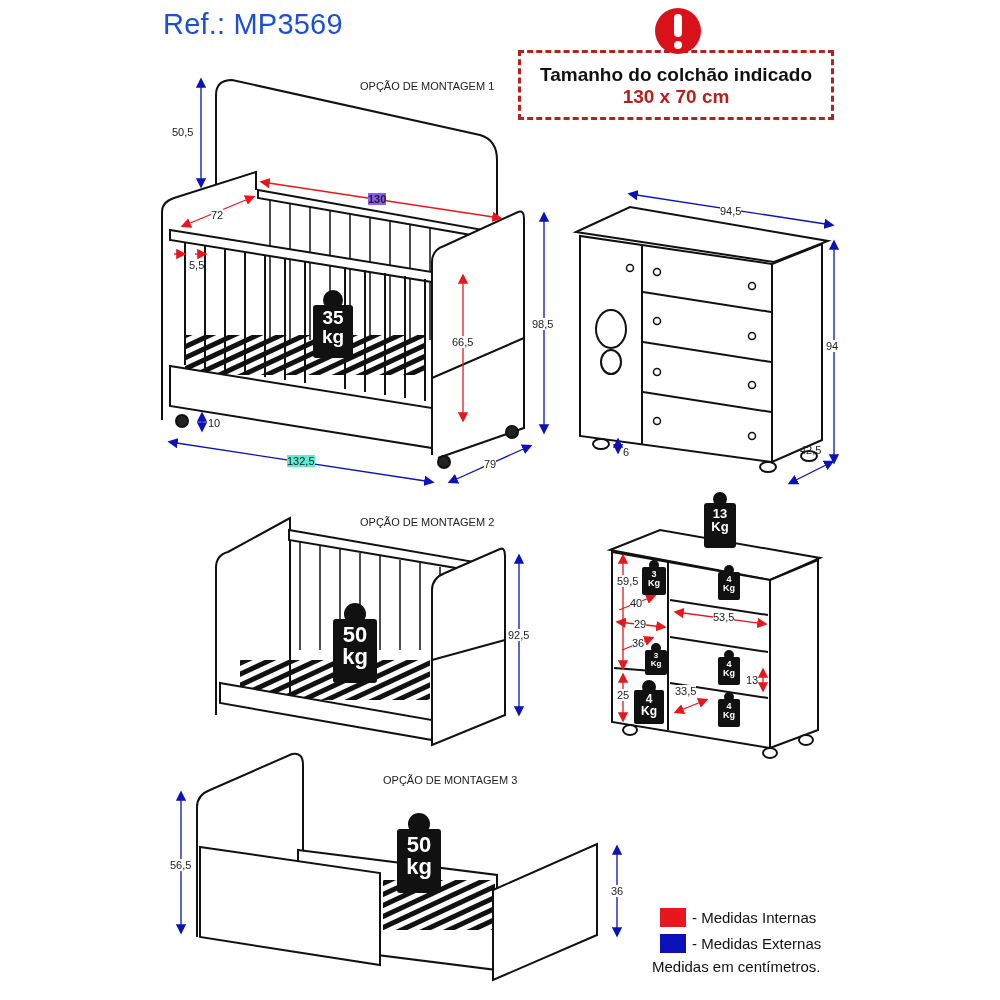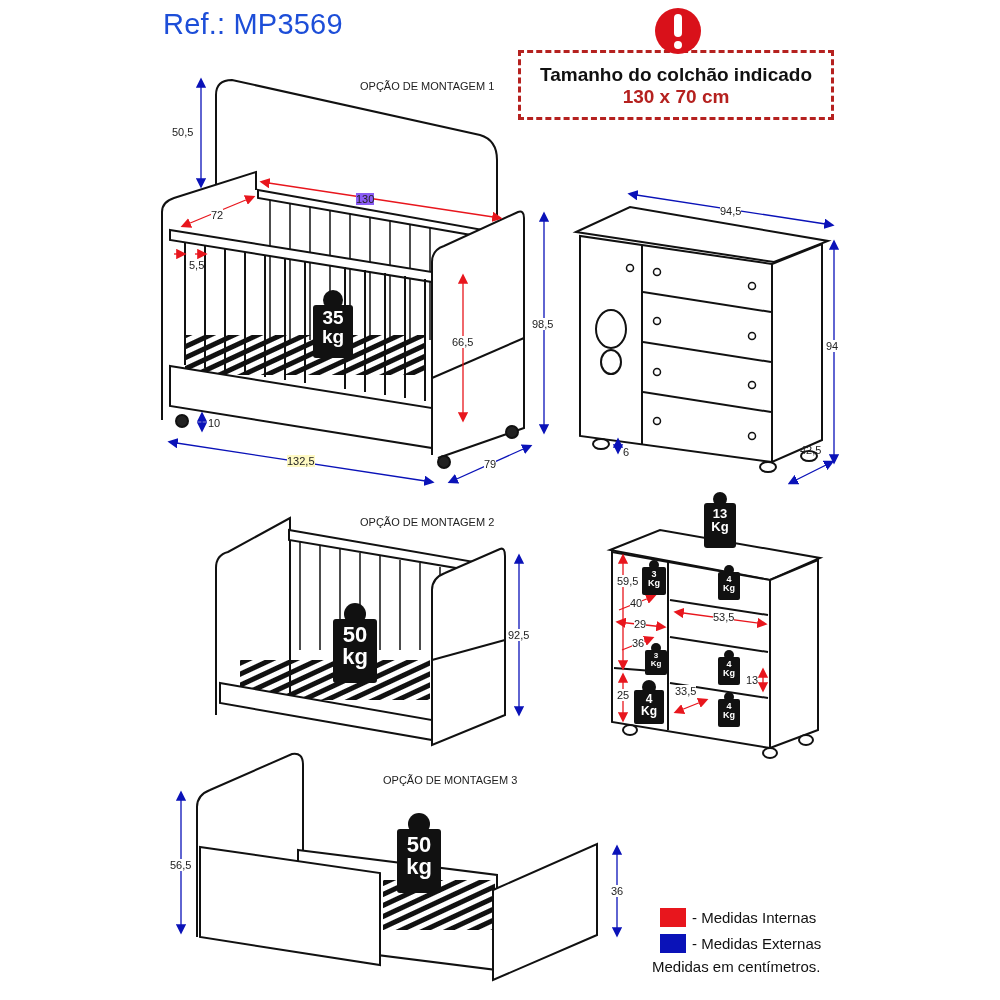--- a/index.html
+++ b/index.html
@@ -196,27 +196,27 @@
   </g>
   <line x1="181" y1="793" x2="181" y2="932" stroke="#0a12b8" stroke-width="1.3" marker-start="url(#ab)" marker-end="url(#ab)"></line>
   <line x1="617" y1="847" x2="617" y2="935" stroke="#0a12b8" stroke-width="1.3" marker-start="url(#ab)" marker-end="url(#ab)"></line>
 </svg>
 
 <div class="abs opt" style="left:360px;top:80px;">OPÇÃO DE MONTAGEM 1</div>
 <div class="abs opt" style="left:360px;top:516px;">OPÇÃO DE MONTAGEM 2</div>
 <div class="abs opt" style="left:383px;top:774px;">OPÇÃO DE MONTAGEM 3</div>
 
 <div class="abs dim" style="left:172px;top:126px;background:#fff;">50,5</div>
-<div class="abs dim" style="left:356px;top:193px;background:#8b5cf6;">130</div>
+<div class="abs dim" style="left:368px;top:193px;background:#8b5cf6;font-weight:bold;">130</div>
 <div class="abs dim" style="left:211px;top:209px;background:#fff;">72</div>
 <div class="abs dim" style="left:189px;top:259px;background:#fff;">5,5</div>
 <div class="abs dim" style="left:452px;top:336px;background:#fff;">66,5</div>
 <div class="abs dim" style="left:532px;top:318px;background:#fff;">98,5</div>
 <div class="abs dim" style="left:208px;top:417px;">10</div>
-<div class="abs dim" style="left:287px;top:455px;background:#fef9c3;">132,5</div>
+<div class="abs dim" style="left:287px;top:455px;background:#5eead4;">132,5</div>
 <div class="abs dim" style="left:484px;top:458px;background:#fff;">79</div>
 
 <div class="abs" style="left:313px;top:290px;width:48px;height:76px;text-decoration:underline;">
   <div style="position:absolute;left:10px;top:0;width:20px;height:20px;border-radius:50%;background:#111;"></div>
   <div class="wlabel" style="position:absolute;left:0;top:15px;width:40px;height:53px;background:#111;border-radius:3px;font-size:19px;padding-top:3px;box-sizing:border-box;">
     <div>35</div>
     <div>kg</div>
   </div>
 </div>
 

